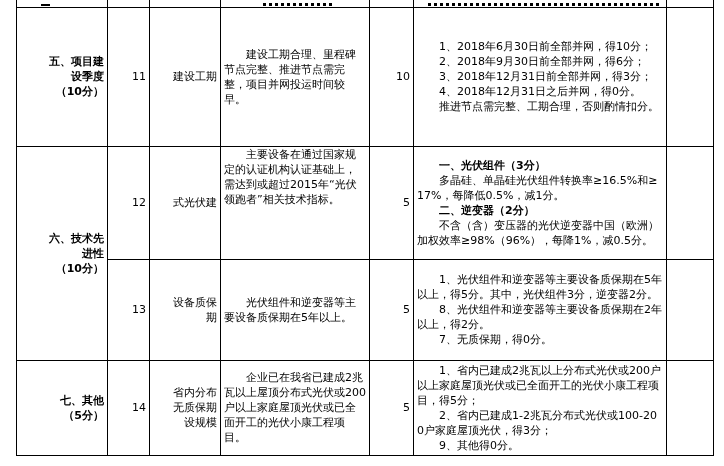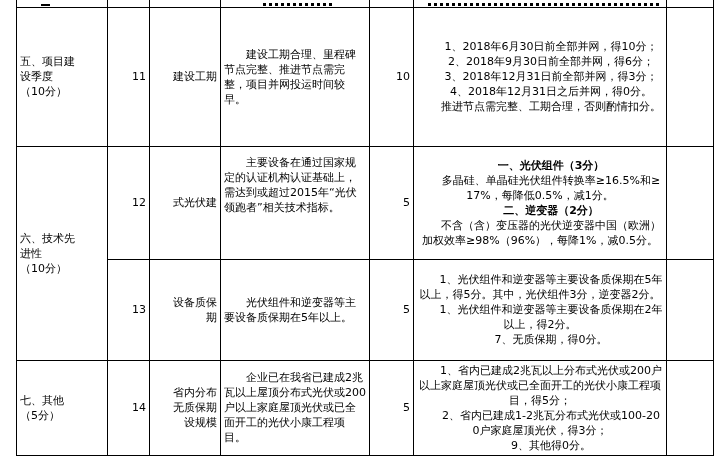--- a/index.html
+++ b/index.html
@@ -37,22 +37,22 @@
   }
   tr.clipped-row td {
     border-top: none;
     padding: 0;
     position: relative;
   }
   tr.clipped-row {
     height: 7px;
   }
   td.cat {
-    font-weight: normal;
-    text-align: left;
+    font-weight: bold;
+    text-align: right;
     white-space: pre-line;
   }
   td.num, td.score {
     text-align: right;
   }
   td.item {
     text-align: right;
     white-space: pre-line;
   }
   td.desc p, td.crit p {
@@ -63,21 +63,20 @@
     vertical-align: middle;
   }
   td.crit p.bold-head {
     font-weight: bold;
   }
   td.desc {
     padding: 1px 5px;
   }
   td.crit {
     padding: 1px 4px;
-    text-align: center;
   }
   
   .frag {
     position: absolute;
     bottom: 1px;
     height: 3px;
     background: repeating-linear-gradient(90deg, #000 0px, #000 3px, transparent 3px, transparent 6px);
   }
   .frag.small {
     height: 2px;
@@ -135,21 +134,21 @@
       </td>
       <td></td>
     </tr>
 
     <tr style="height:113px">
       <td class="cat" rowspan="2">六、技术先
 进性
 （10分）</td>
       <td class="num">12</td>
       <td class="item">式光伏建</td>
-      <td class="desc" style="vertical-align:top;padding-top:8px;">
+      <td class="desc" style="vertical-align:top;padding-top:0;">
         <p>主要设备在通过国家规定的认证机构认证基础上，需达到或超过2015年“光伏领跑者”相关技术指标。</p>
       </td>
       <td class="score">5</td>
       <td class="crit">
         <p class="bold-head">一、光伏组件（3分）</p>
         <p>多晶硅、单晶硅光伏组件转换率≥16.5%和≥17%，每降低0.5%，减1分。</p>
         <p class="bold-head">二、逆变器（2分）</p>
         <p>不含（含）变压器的光伏逆变器中国（欧洲）加权效率≥98%（96%），每降1%，减0.5分。</p>
       </td>
       <td></td>
@@ -158,21 +157,21 @@
     <tr style="height:101px">
       <td class="num">13</td>
       <td class="item">设备质保
 期</td>
       <td class="desc">
         <p>光伏组件和逆变器等主要设备质保期在5年以上。</p>
       </td>
       <td class="score">5</td>
       <td class="crit">
         <p>1、光伏组件和逆变器等主要设备质保期在5年以上，得5分。其中，光伏组件3分，逆变器2分。</p>
-        <p>1、光伏组件和逆变器等主要设备质保期在2年以上，得2分。</p>
+        <p>8、光伏组件和逆变器等主要设备质保期在2年以上，得2分。</p>
         <p>7、无质保期，得0分。</p>
       </td>
       <td></td>
     </tr>
 
     <tr style="height:95px">
       <td class="cat">七、其他
 （5分）</td>
       <td class="num">14</td>
       <td class="item">省内分布

